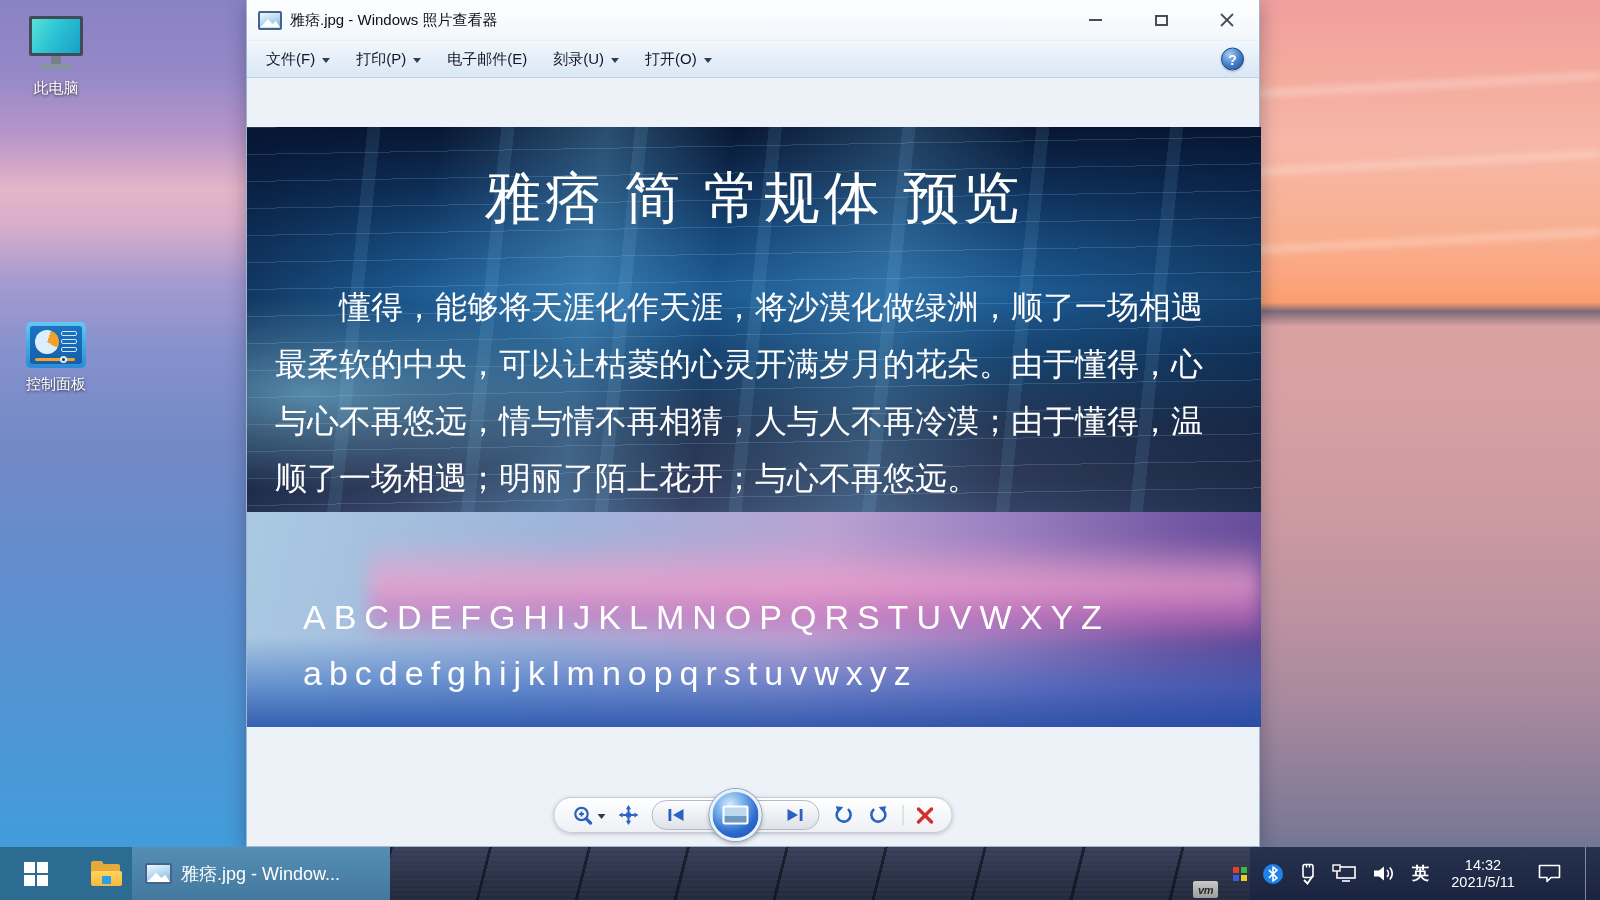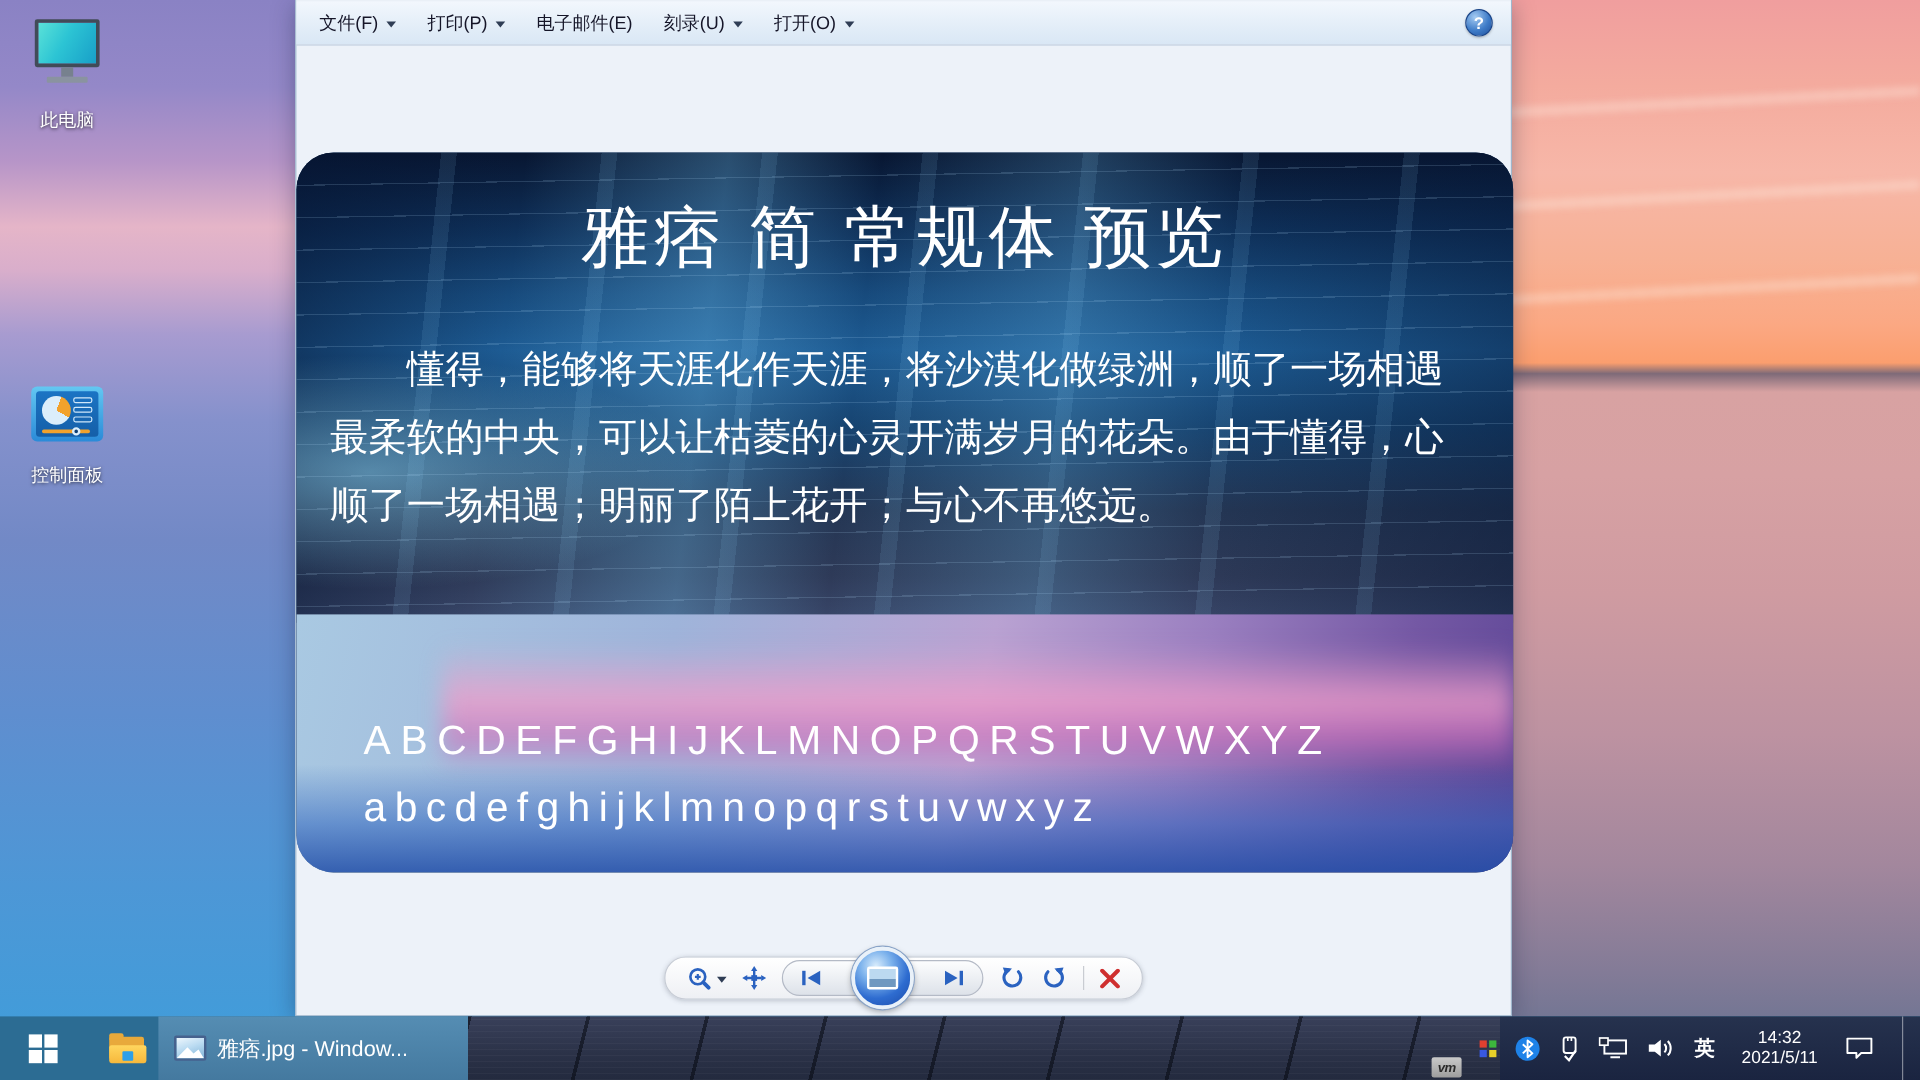--- a/index.html
+++ b/index.html
@@ -14,21 +14,21 @@
   .wall-right { position:absolute; left:800px; top:0; width:800px; height:900px;
     background:linear-gradient(180deg,#f09e9e 0%,#f4ab9e 8%,#f7b7a8 16%,#f7b195 24%,
       #fba883 30%,#fb9e6e 33.6%,#7e6a78 34.6%,#d8a2a2 36.3%,#d7a1a3 44%,#cf9ba1 55%,
       #bd92a1 68%,#a3879d 80%,#837b97 90%,#5f6f8f 100%); }
   .wall-right::before { content:""; position:absolute; left:0; top:6%; width:100%; height:24%;
     background:repeating-linear-gradient(-3deg, transparent 0 34px, rgba(255,236,226,.35) 34px 42px, transparent 42px 78px);
     filter:blur(3px); }
 
   
   .desk-icon { position:absolute; left:10px; width:92px; display:flex; flex-direction:column;
-    align-items:center; gap:19px; cursor:default; }
+    align-items:center; gap:7px; cursor:default; }
   .desk-icon .lbl { color:#fff; font-size:15px; text-shadow:0 1px 3px rgba(0,0,0,.75); white-space:nowrap; }
   .di-1{ top:12px; } .di-2{ top:168px; } .di-3{ top:322px; }
   .pc-ico{ width:60px; height:60px; position:relative; }
   .pc-screen{ position:absolute; left:3px; top:4px; width:54px; height:40px; border:3px solid #414b58;
     border-radius:2px; background:linear-gradient(120deg,#5ae2d8 0%,#2cc4d4 45%,#189fc8 100%); }
   .pc-neck{ position:absolute; left:25px; top:44px; width:10px; height:8px; background:#77818e; }
   .pc-base{ position:absolute; left:13px; top:52px; width:34px; height:5px; background:#8a93a0; border-radius:1px; }
   .bin-ico{ width:58px; height:62px; position:relative; }
   .bin-lid{ position:absolute; left:2px; top:0; width:54px; height:8px; background:linear-gradient(#fafbfc,#d9dee3);
     border:1px solid #b9c0c8; border-radius:2px; }
@@ -67,21 +67,21 @@
   .menu-item{ font-size:15px; color:#151528; padding:7px 9px; margin-right:8px; display:flex;
     align-items:center; gap:7px; border-radius:3px; }
   .caret{ width:0; height:0; border-left:4px solid transparent; border-right:4px solid transparent;
     border-top:5px solid #2f3d55; margin-top:2px; }
   .help-btn{ position:absolute; right:15px; top:50%; transform:translateY(-50%); width:23px; height:23px;
     border-radius:50%; background:radial-gradient(circle at 35% 28%,#a5cbf2,#3f7cc8 55%,#1e4e9a);
     border:1px solid #1a4488; color:#fff; font-weight:bold; font-size:14px; display:flex;
     align-items:center; justify-content:center; box-shadow:0 1px 2px rgba(0,0,0,.25); }
 
   
-  .photo{ position:absolute; left:0; top:127px; width:1014px; height:600px; overflow:hidden; background:#12335f;border-radius:31px; }
+  .photo{ position:absolute; left:0; top:127px; width:1014px; height:600px; overflow:hidden; background:#12335f; }
   .layer-top{ position:absolute; left:0; top:0; width:100%; height:392px;
     background:
       radial-gradient(ellipse 420px 150px at 6% 68%, rgba(150,225,255,.5), transparent 65%),
       linear-gradient(97deg, rgba(5,20,50,.55) 0%, transparent 18%, rgba(120,205,250,.30) 34%,
         transparent 46%, rgba(120,205,250,.22) 62%, transparent 75%, rgba(5,20,50,.45) 100%),
       linear-gradient(180deg,#081631 0%,#0e2f58 16%,#174a7c 30%,#1d5b93 42%,#174471 58%,
         #243654 76%,#2e3a58 90%,#39476a 100%); }
   .layer-top::before{ content:""; position:absolute; inset:0;
     background:repeating-linear-gradient(179deg, rgba(185,225,255,.16) 0 1px, transparent 1px 27px); }
   .layer-top::after{ content:""; position:absolute; inset:0;
@@ -186,20 +186,38 @@
           <div class="cp-row cp-r2"></div>
           <div class="cp-row cp-r3"></div>
         <div class="cp-slider"></div>
           <div class="cp-dot"></div>
       </div>
     </div>
     <div class="lbl">控制面板</div>
   </div>
 
   <div class="window">
+    <div class="titlebar">
+      <div class="pv-ico"></div>
+      <div class="tb-title">雅痞.jpg - Windows 照片查看器</div>
+      <div class="tb-controls">
+        <div class="ctl">
+            <div class="glyph-min"></div>
+          </div>
+        <div class="ctl">
+            <div class="glyph-max"></div>
+          </div>
+        <div class="ctl">
+          <svg width="14" height="14">
+            <line x1="1" y1="1" x2="13" y2="13" stroke="#4c4c55" stroke-width="1.8"></line>
+            <line x1="13" y1="1" x2="1" y2="13" stroke="#4c4c55" stroke-width="1.8"></line>
+          </svg>
+        </div>
+      </div>
+    </div>
 
     <div class="menubar">
       <div class="menu-item">
         <span>文件(F)</span>
         <span class="caret"></span>
       </div>
       <div class="menu-item">
         <span>打印(P)</span>
         <span class="caret"></span>
       </div>
@@ -219,20 +237,21 @@
       </div>
     </div>
 
     <div class="photo">
       <div class="layer-top"></div>
       <div class="layer-bottom"></div>
       <div class="img-heading">雅痞 简 常规体 预览</div>
       <div class="img-para">
         <div class="ln ln-first">懂得，能够将天涯化作天涯，将沙漠化做绿洲，顺了一场相遇</div>
         <div class="ln">最柔软的中央，可以让枯菱的心灵开满岁月的花朵。由于懂得，心</div>
+        <div class="ln">与心不再悠远，情与情不再相猜，人与人不再冷漠；由于懂得，温</div>
         <div class="ln">顺了一场相遇；明丽了陌上花开；与心不再悠远。</div>
       </div>
       <div class="img-upper">ABCDEFGHIJKLMNOPQRSTUVWXYZ</div>
       <div class="img-lower">abcdefghijklmnopqrstuvwxyz</div>
     </div>
 
     <div class="pv-toolbar">
       <div class="tbtn">
         <svg width="22" height="20">
           <circle cx="9" cy="9" r="6.2" fill="none" stroke="#2a62c0" stroke-width="2.2"></circle>

